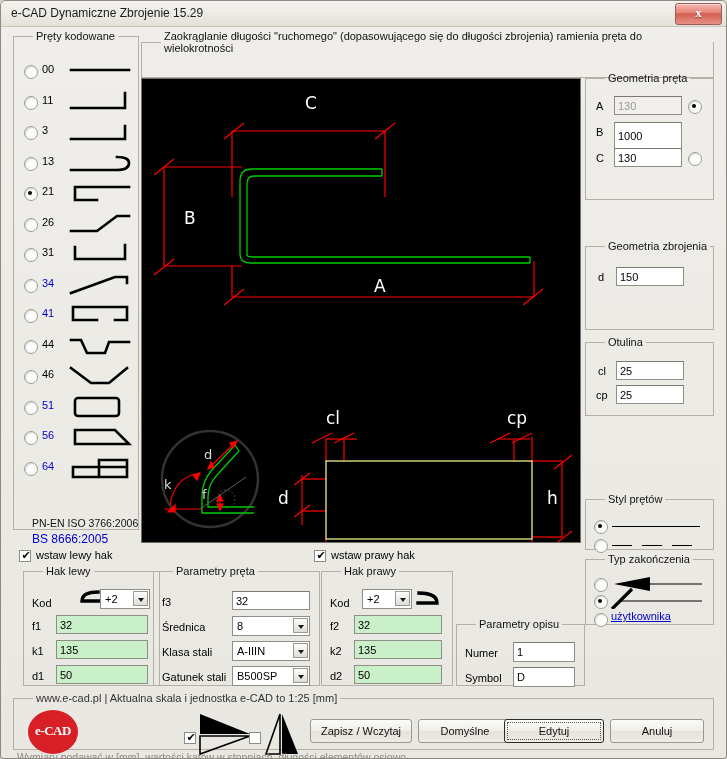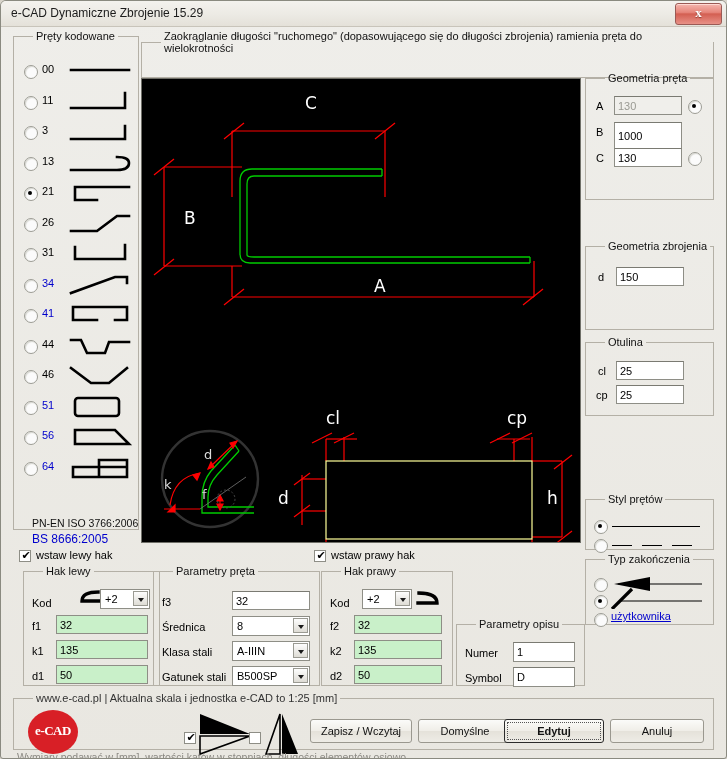--- a/index.html
+++ b/index.html
@@ -153,21 +153,21 @@
     color:#fff;font-weight:bold;font-size:13px;
     font-family:"Liberation Serif",serif;letter-spacing:-0.5px;
   }
   .btn{
     position:absolute;box-sizing:border-box;
     border:1px solid #9a988f;border-radius:3px;
     background:linear-gradient(180deg,#fbfbf9 0%,#f0eee8 48%,#e5e2da 52%,#eeece6 100%);
     font-family:"Liberation Sans",sans-serif;font-size:11px;color:#111;
     cursor:pointer;text-align:center;
   }
-  .btn.focus{border:1px solid #2b2b2b;font-weight:bold;}
+  .btn.focus{border:1px solid #2b2b2b;font-weight:normal;}
   .btn.focus::before{
     content:"";position:absolute;left:2px;top:2px;right:2px;bottom:2px;
     border:1px dotted #555;
   }
   #hint{
     position:absolute;left:16px;top:725px;font-size:10.5px;color:#8c8a84;
     white-space:nowrap;
   }
   a.lnk{color:#0000cc;text-decoration:underline;font-size:11px;cursor:pointer;}
 </style>

